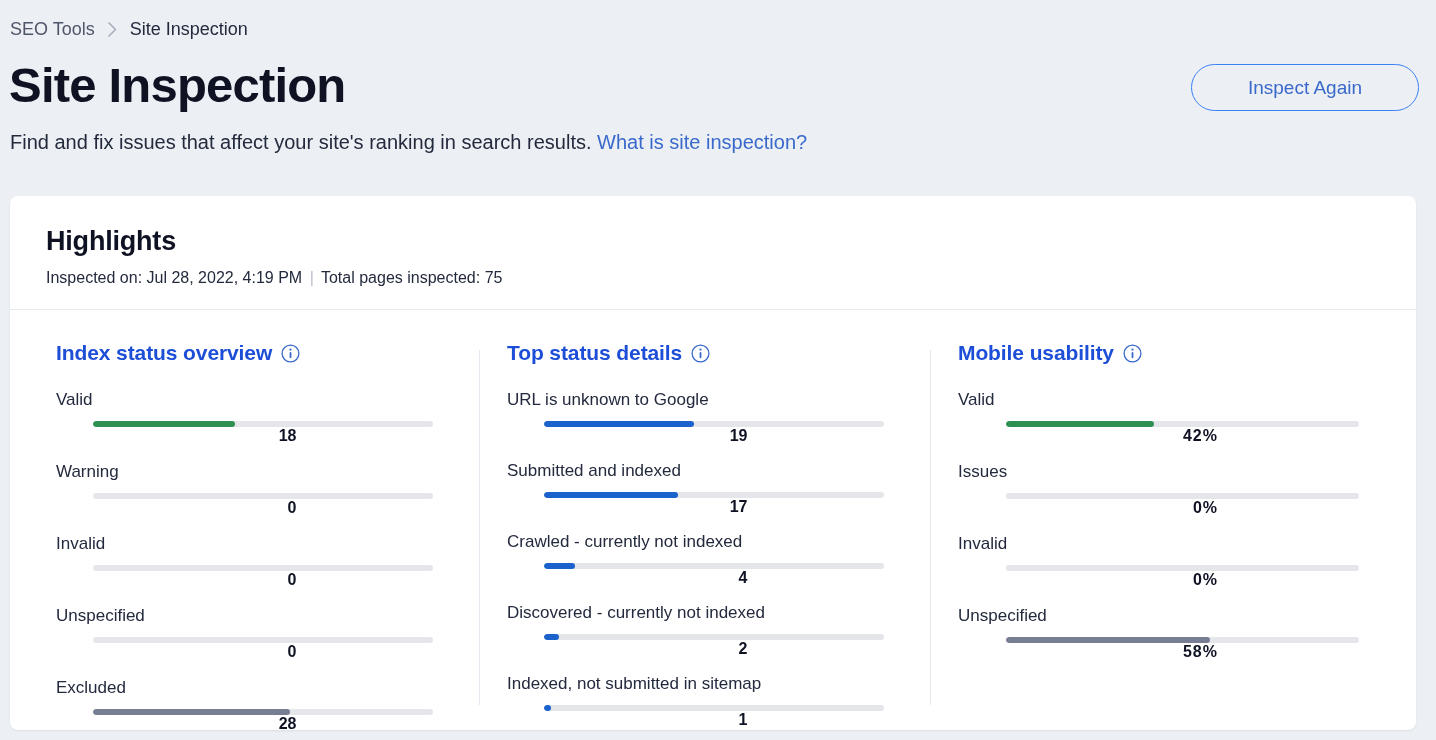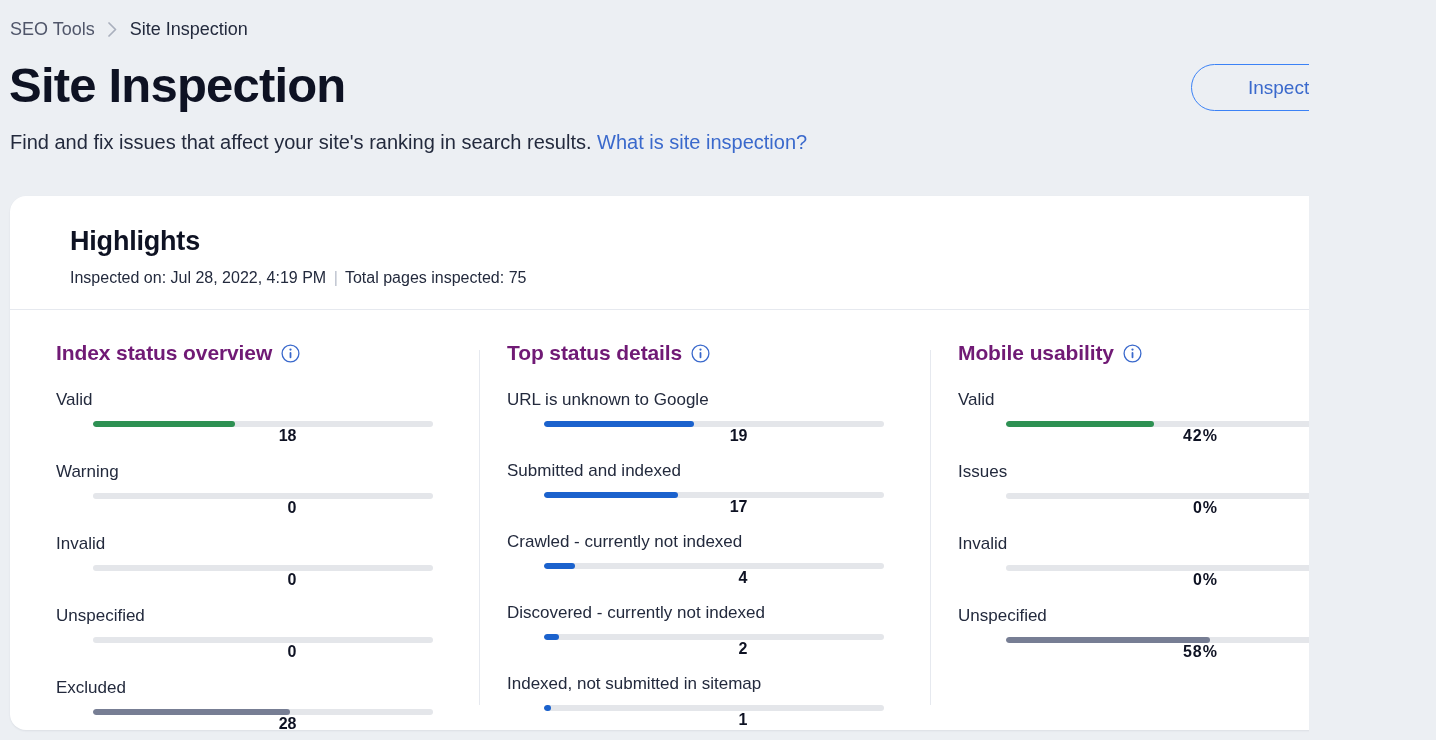--- a/index.html
+++ b/index.html
@@ -3,21 +3,21 @@
 <meta charset="utf-8">
 <style>
   * { box-sizing: border-box; margin: 0; padding: 0; }
   html, body {
     width: 1436px;
     height: 740px;
     background: #eceff3;
     font-family: "Liberation Sans", sans-serif;
     -webkit-font-smoothing: antialiased;
   }
-  .page { position: relative; width: 1309px; height: 740px; overflow: hidden; }
+  .page { position: relative; width: 1436px; height: 740px; overflow: hidden; }
 
   
   .breadcrumb {
     position: absolute;
     left: 10px; top: 16px;
     display: flex; align-items: center; gap: 13px;
     font-size: 18px;
     line-height: 26px;
   }
   .crumb-root { color: #50566a; }
@@ -66,24 +66,23 @@
     text-decoration: none;
     cursor: pointer;
   }
 
   
   .card {
     position: absolute;
     left: 10px; top: 196px;
     width: 1406px; height: 534px;
     background: #ffffff;
-    border-radius: 16px;
+    border-radius: 8px;
     box-shadow: 0 1px 2px rgba(30,40,70,.08);
     overflow: hidden;
-    padding-left: 24px;
   }
   .card-head { padding: 28px 0 0 36px; height: 113px; }
   .card-title {
     font-size: 27px;
     line-height: 34px;
     font-weight: 700;
     color: #0e1223;
     letter-spacing: -0.2px;
   }
   .card-meta {
@@ -128,21 +127,21 @@
     display: flex;
     align-items: center;
     gap: 9px;
     margin-bottom: 23px;
     height: 26px;
   }
   .col-head-label {
     font-size: 21px;
     line-height: 26px;
     font-weight: 700;
-    color: #701a75;
+    color: #1d4ed8;
     letter-spacing: -0.1px;
     white-space: nowrap;
   }
   .info-icon { display: inline-flex; cursor: pointer; }
 
   
   .metric { margin-bottom: 14px; }
   .metric-label {
     font-size: 17px;
     line-height: 22px;

